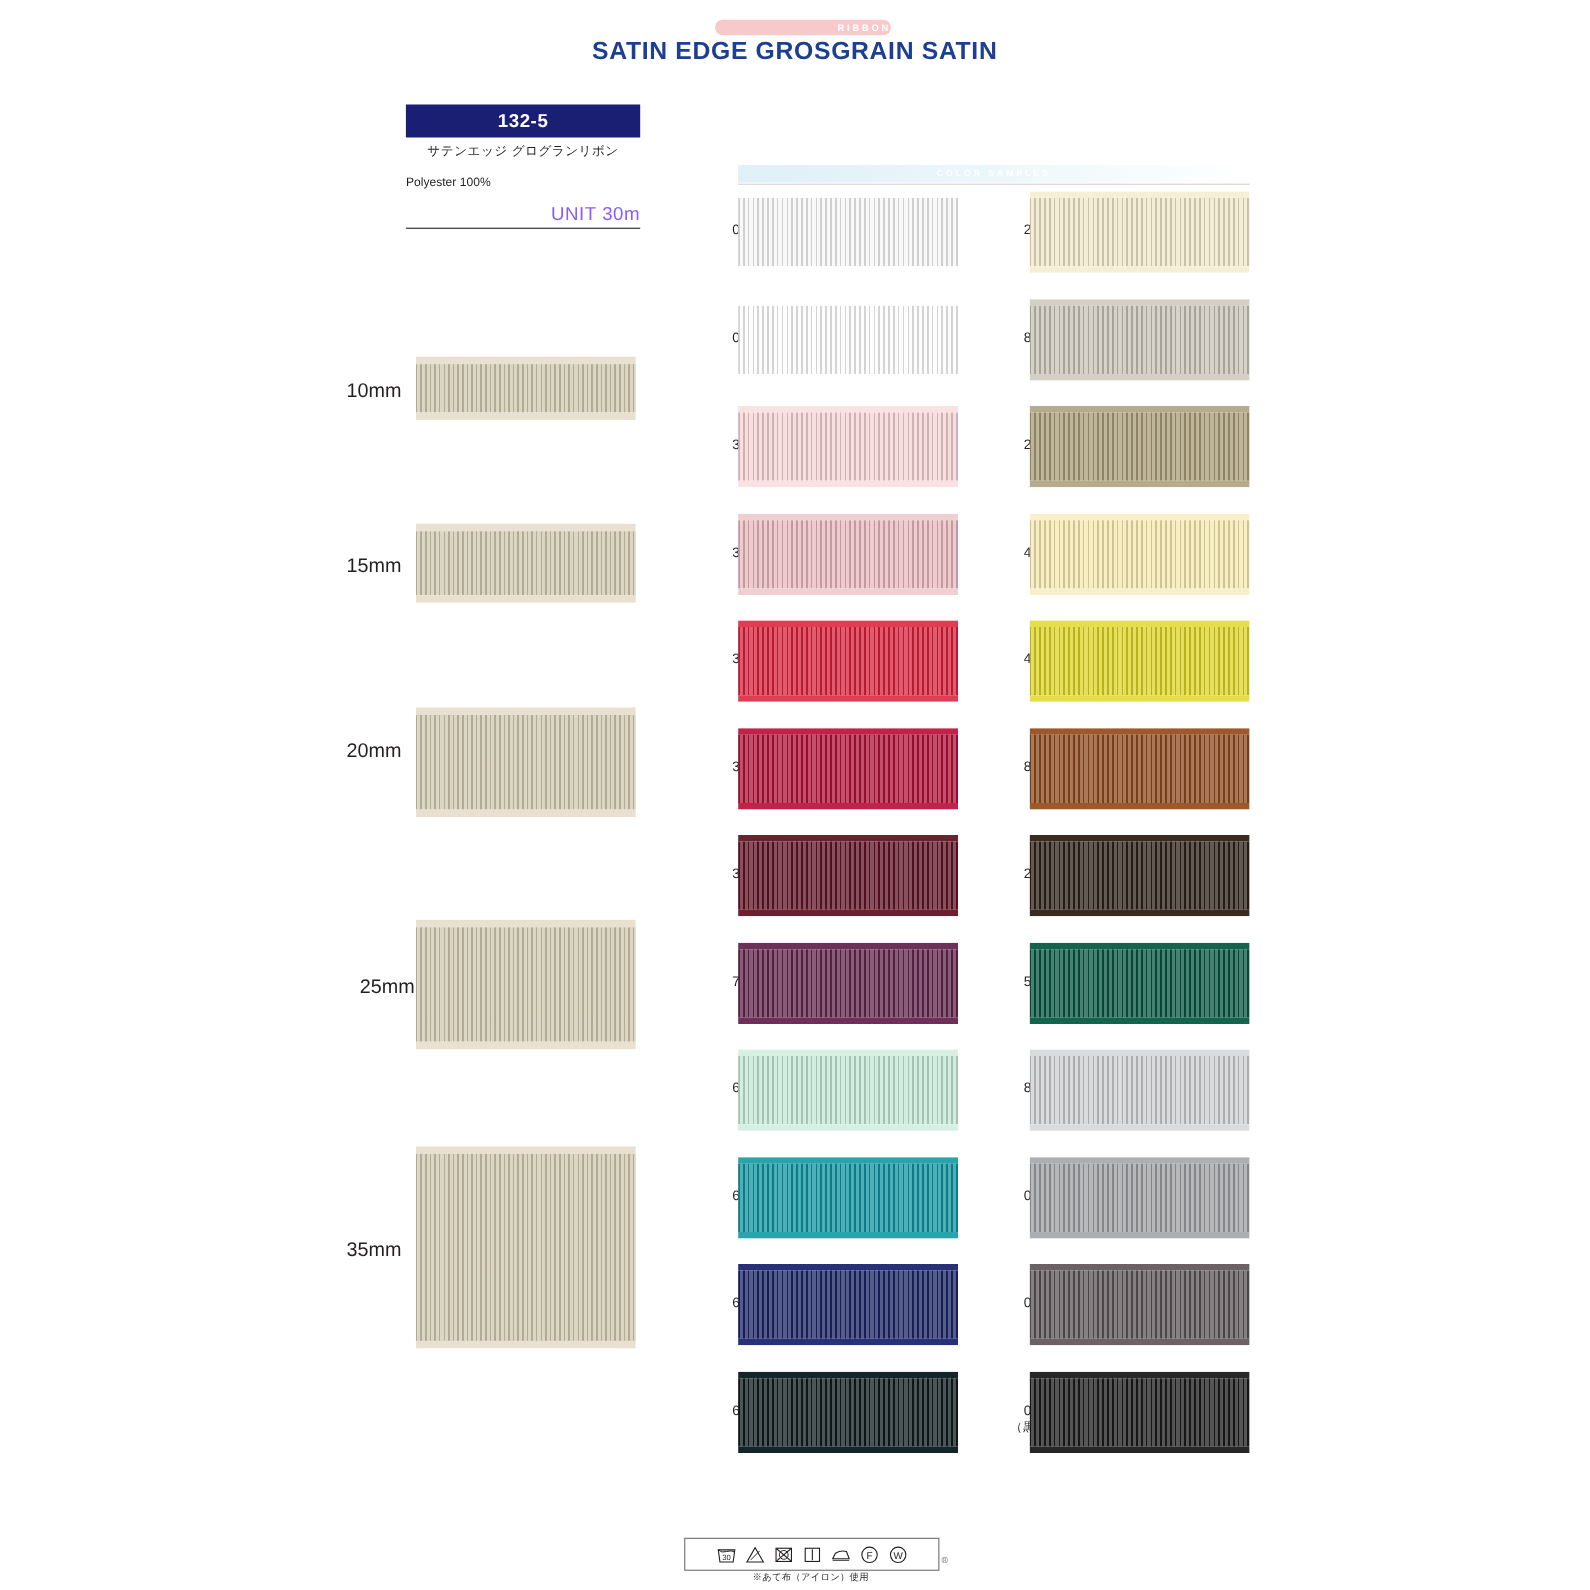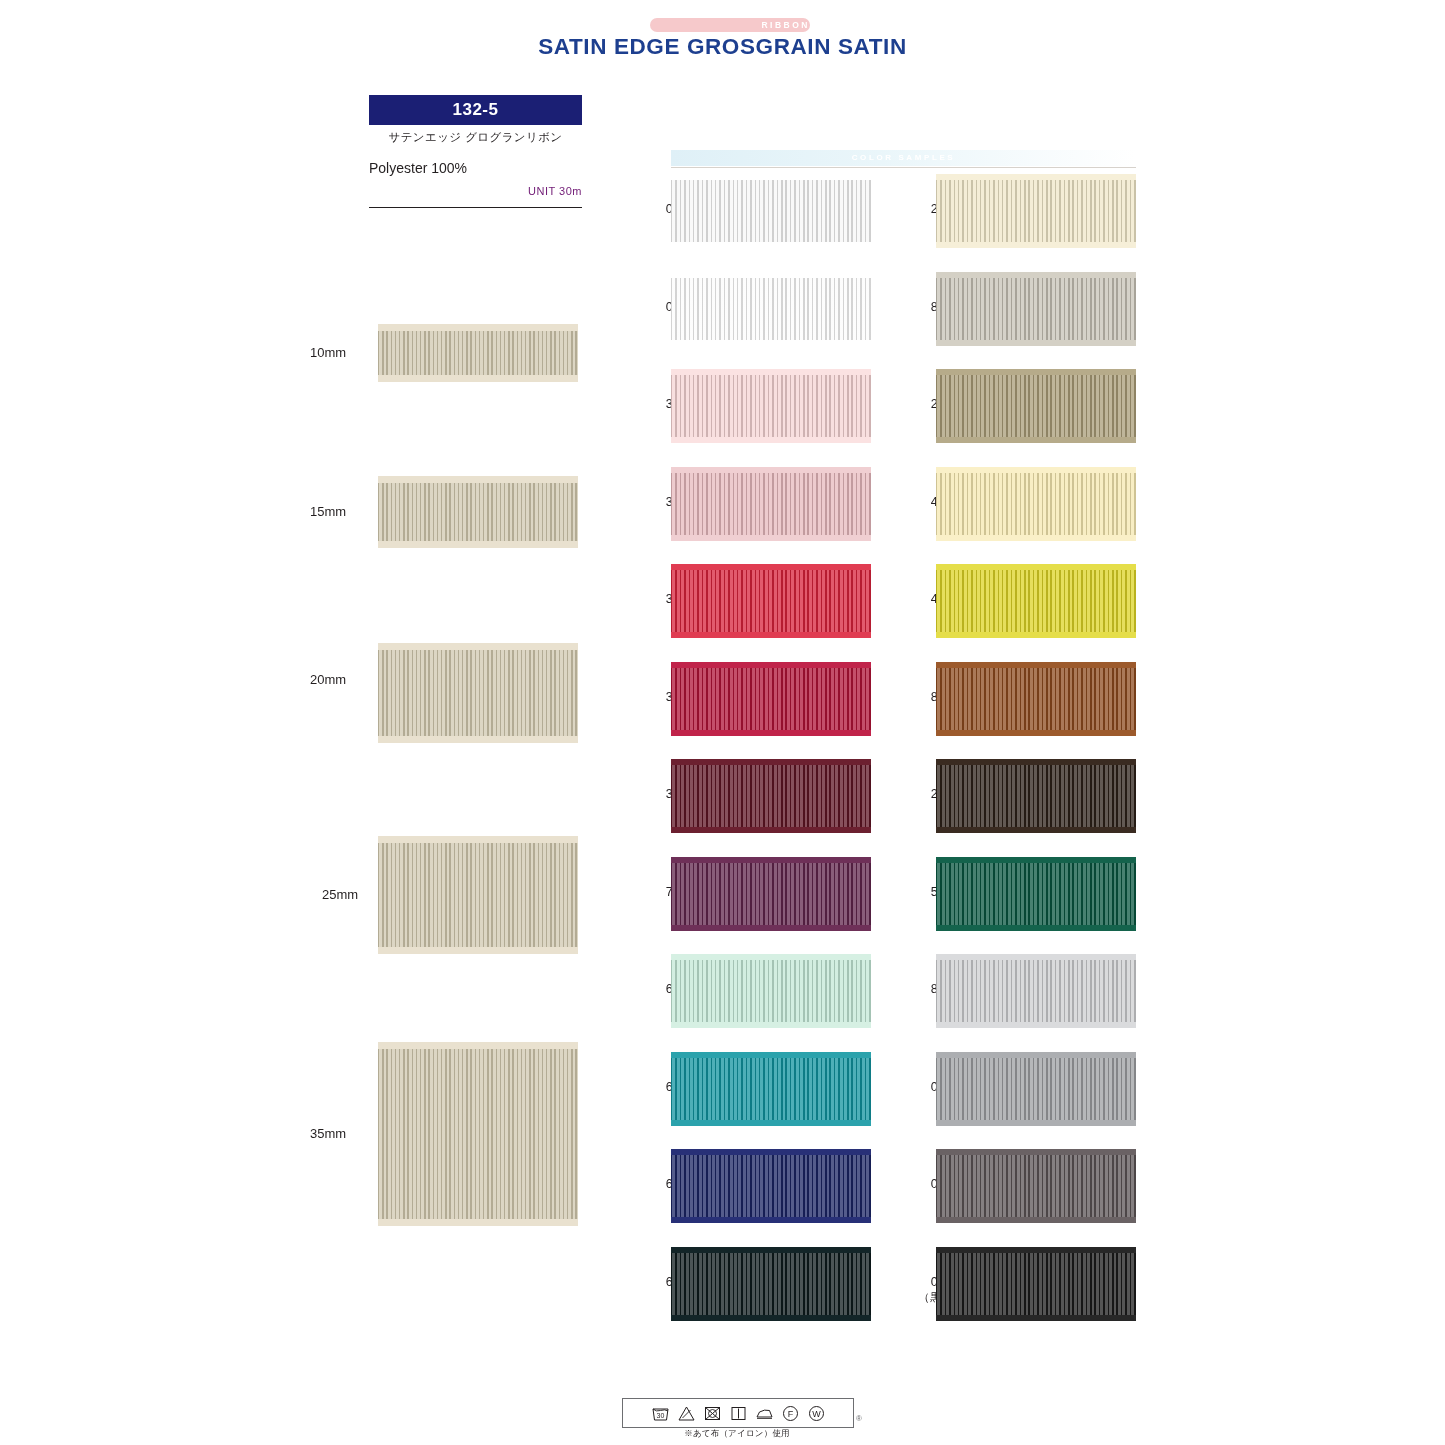--- a/index.html
+++ b/index.html
@@ -31,32 +31,32 @@
   }
   .code-badge span{
     display:block;text-align:center;line-height:30px;color:#ffffff;
     font-size:17px;font-weight:bold;letter-spacing:0.5px;
   }
   .jp-name{
     position:absolute;left:369px;top:130px;width:213px;text-align:center;
     font-size:11.5px;color:#231f20;letter-spacing:0.4px;
   }
   .material{
-    position:absolute;left:369px;top:160px;font-size:14px;color:#231f20;
+    position:absolute;left:369px;top:160px;font-size:11px;color:#231f20;
   }
   .unit{
     position:absolute;left:369px;top:185px;width:213px;text-align:right;
-    font-size:11px;color:#701a75;letter-spacing:0.5px;
+    font-size:17px;color:#8b5cf6;letter-spacing:0.5px;
   }
   .unit-rule{
     position:absolute;left:369px;top:207px;width:213px;height:1px;background:#231f20;
   }
   
   .width-label{
-    position:absolute;font-size:13px;color:#231f20;text-align:left;width:60px;
+    position:absolute;font-size:18px;color:#231f20;text-align:center;width:60px;
   }
   .swatch{
     position:absolute;left:378px;overflow:hidden;
     box-shadow:0 0 0 0 rgba(0,0,0,0);
   }
   .swatch .satin{
     position:absolute;left:0;right:0;height:7px;background:#e8e0cd;
   }
   .swatch .body{
     position:absolute;left:0;right:0;top:7px;bottom:7px;

